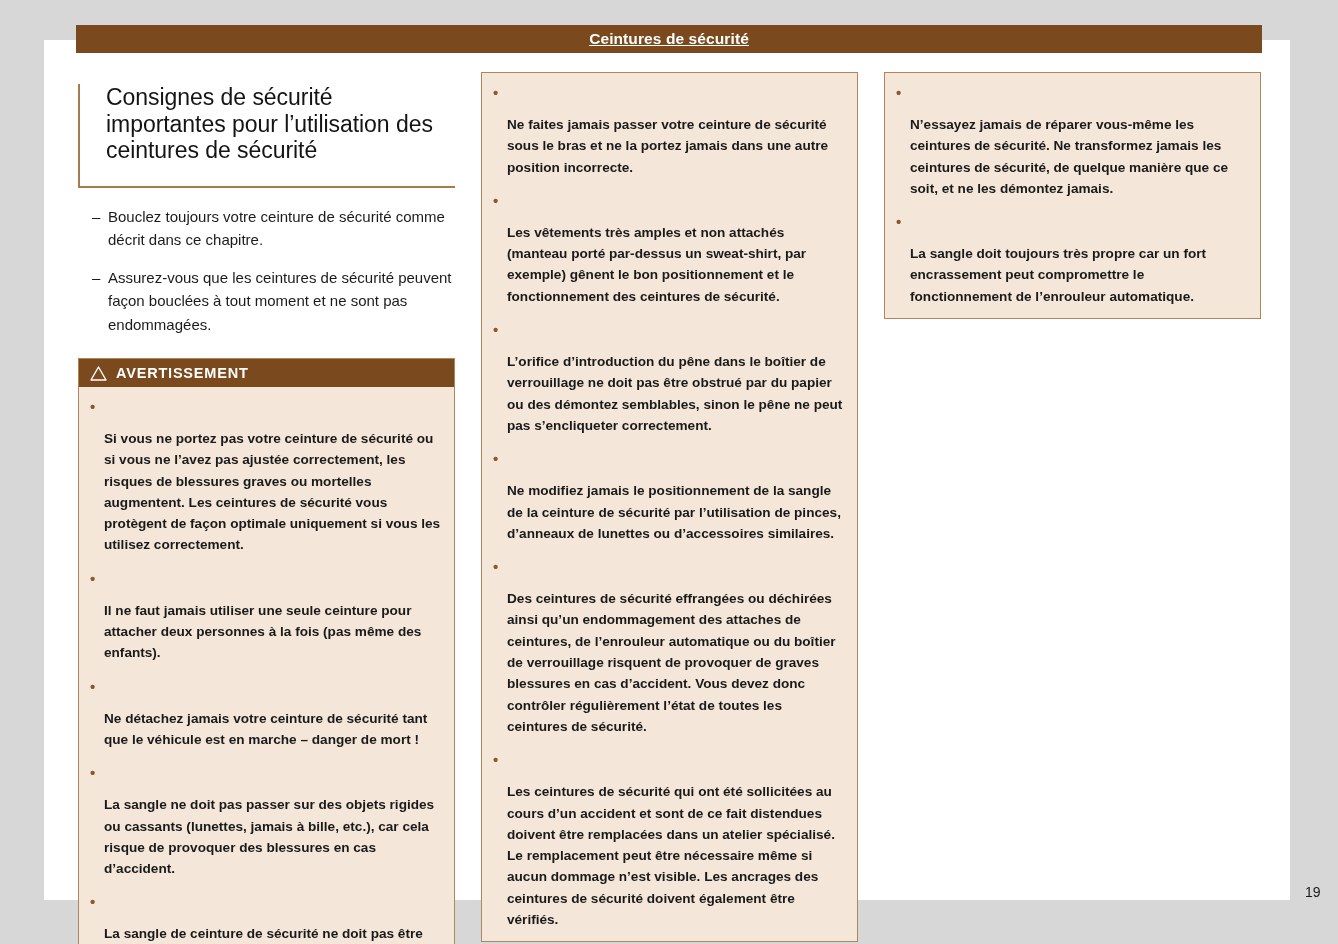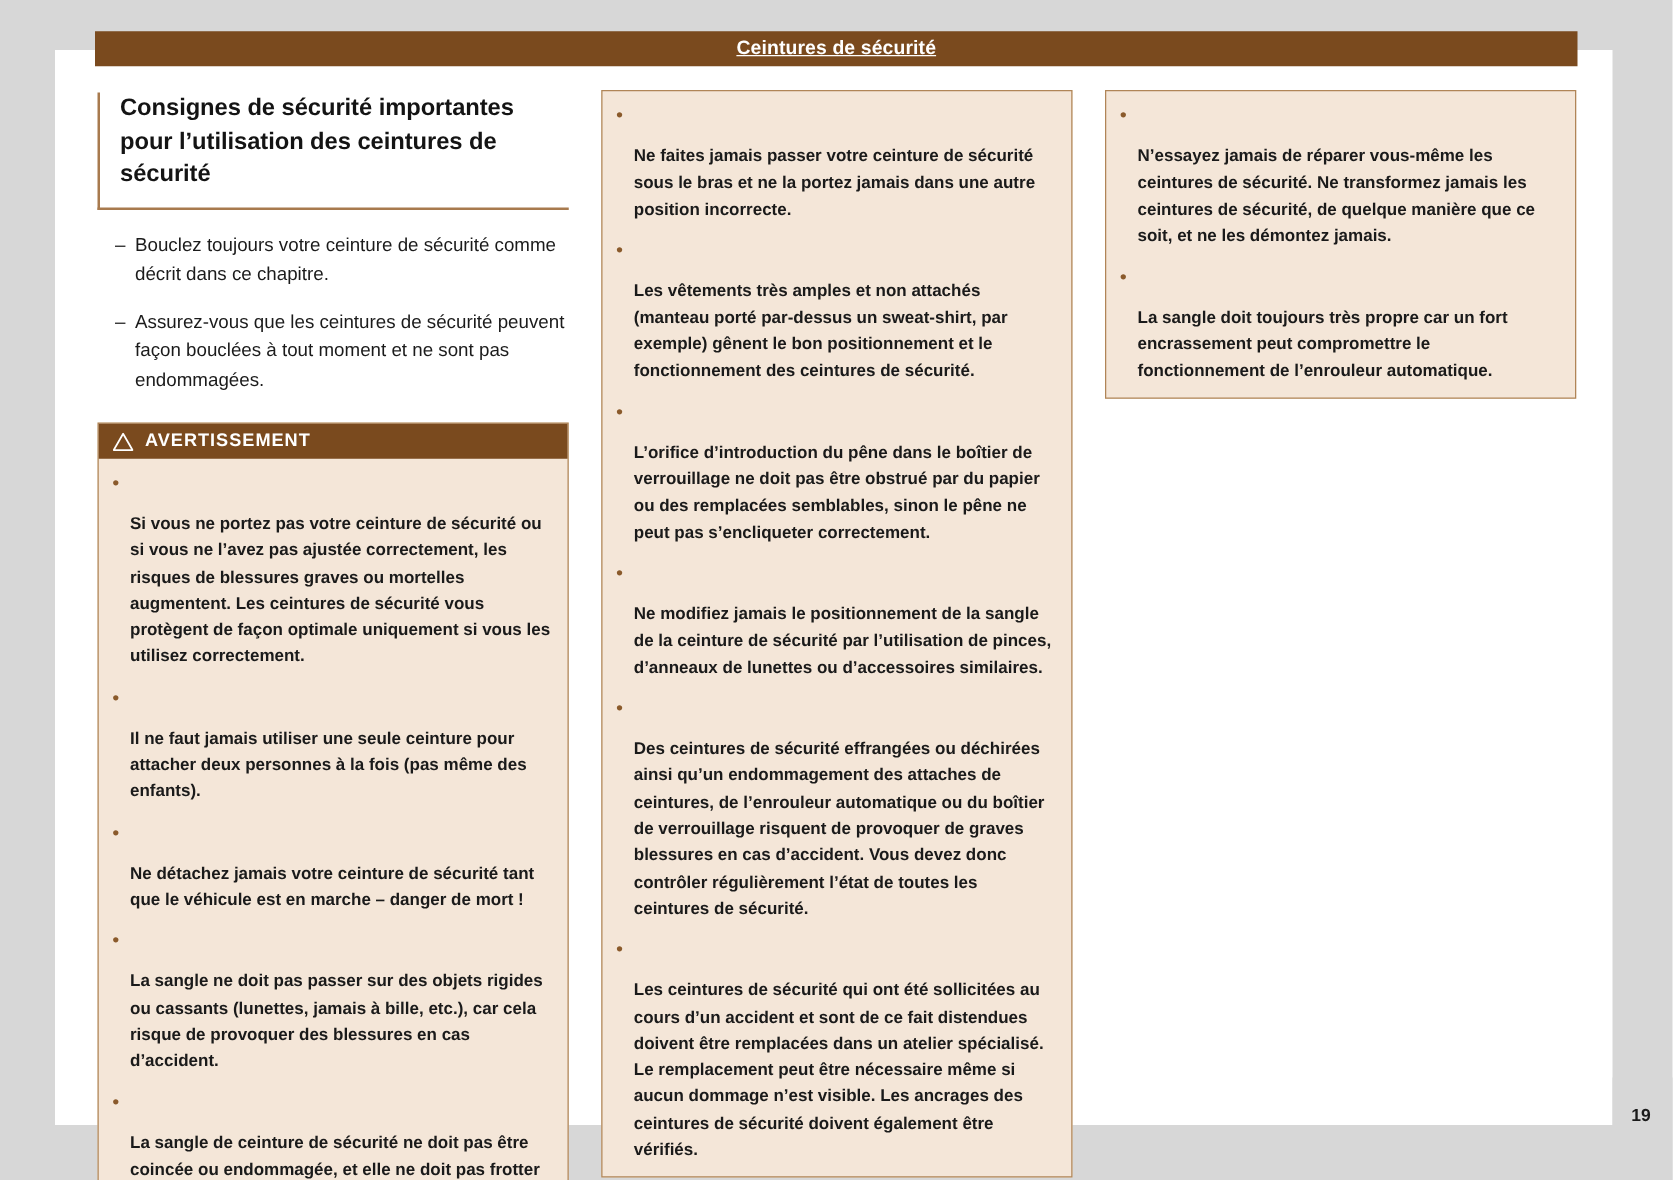--- a/index.html
+++ b/index.html
@@ -42,21 +42,21 @@
 
   #page-number {
     position: absolute;
     right: 0px;
     top: 862px;
     width: 48px;
     height: 82px;
     background: #d7d7d7;
     color: #1a1a1a;
     font-size: 14px;
-    font-weight: bold;
+    font-weight: normal;
     display: flex;
     align-items: flex-start;
     justify-content: flex-start;
     padding-top: 22px;
     padding-left: 15px;
     box-sizing: border-box;
   }
 
   .column {
     position: absolute;
@@ -69,24 +69,24 @@
 
   
   #title-block {
     position: relative;
     padding-left: 14px;
     padding-bottom: 10px;
     border-left: 2px solid #a87a4e;
     border-bottom: 2px solid #a87a4e;
   }
   #title-block h1 {
-    margin: 2px;
-    font-size: 19px;
+    margin: 12px;
+    font-size: 23px;
     line-height: 26.5px;
-    font-weight: bold;
+    font-weight: normal;
     color: #141414;
     letter-spacing: -0.05px;
   }
 
   
   #dash-list {
     margin-top: 17px;
     padding-left: 14px;
   }
   .dash-item {
@@ -236,21 +236,21 @@
       <div class="bullet-item">
         <span class="bullet-dot">•</span>
         <span class="bullet-text">Ne faites jamais passer votre ceinture de sécurité sous le bras et ne la portez jamais dans une autre position incorrecte.</span>
       </div>
       <div class="bullet-item">
         <span class="bullet-dot">•</span>
         <span class="bullet-text">Les vêtements très amples et non attachés (manteau porté par-dessus un sweat-shirt, par exemple) gênent le bon positionnement et le fonctionnement des ceintures de sécurité.</span>
       </div>
       <div class="bullet-item">
         <span class="bullet-dot">•</span>
-        <span class="bullet-text">L’orifice d’introduction du pêne dans le boîtier de verrouillage ne doit pas être obstrué par du papier ou des remplacées semblables, sinon le pêne ne peut pas s’encliqueter correctement.</span>
+        <span class="bullet-text">L’orifice d’introduction du pêne dans le boîtier de verrouillage ne doit pas être obstrué par du papier ou des démontez semblables, sinon le pêne ne peut pas s’encliqueter correctement.</span>
       </div>
       <div class="bullet-item">
         <span class="bullet-dot">•</span>
         <span class="bullet-text">Ne modifiez jamais le positionnement de la sangle de la ceinture de sécurité par l’utilisation de pinces, d’anneaux de lunettes ou d’accessoires similaires.</span>
       </div>
       <div class="bullet-item">
         <span class="bullet-dot">•</span>
         <span class="bullet-text">Des ceintures de sécurité effrangées ou déchirées ainsi qu’un endommagement des attaches de ceintures, de l’enrouleur automatique ou du boîtier de verrouillage risquent de provoquer de graves blessures en cas d’accident. Vous devez donc contrôler régulièrement l’état de toutes les ceintures de sécurité.</span>
       </div>
       <div class="bullet-item">

